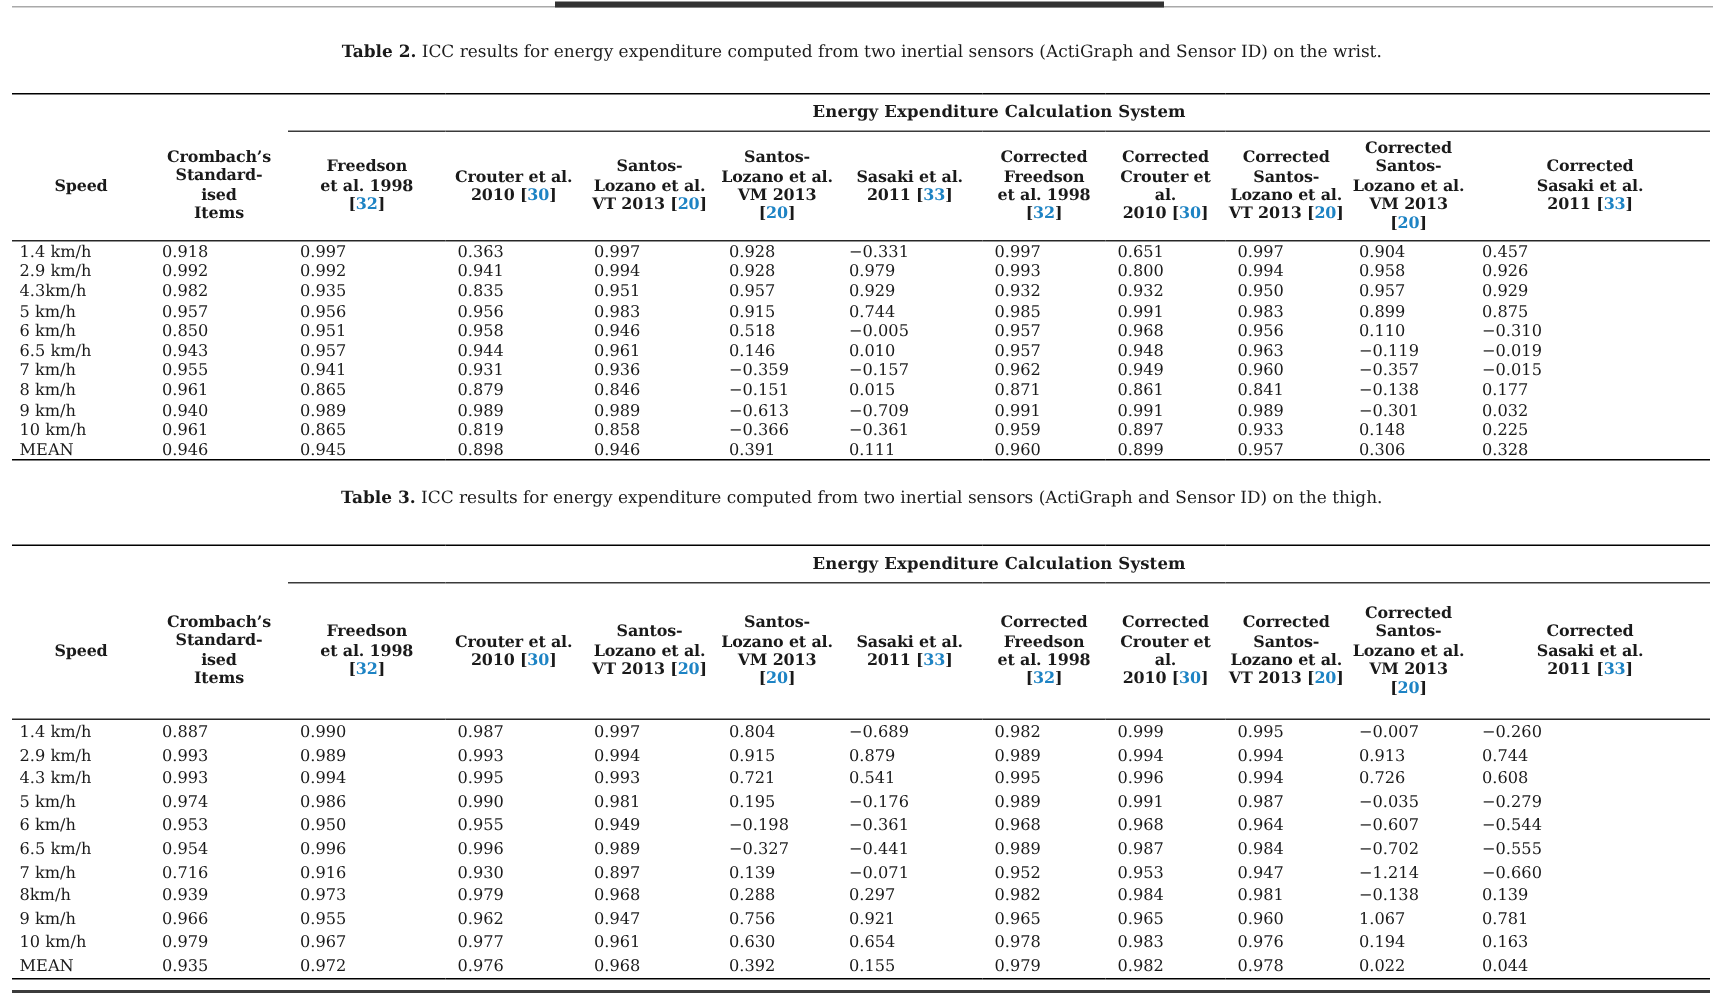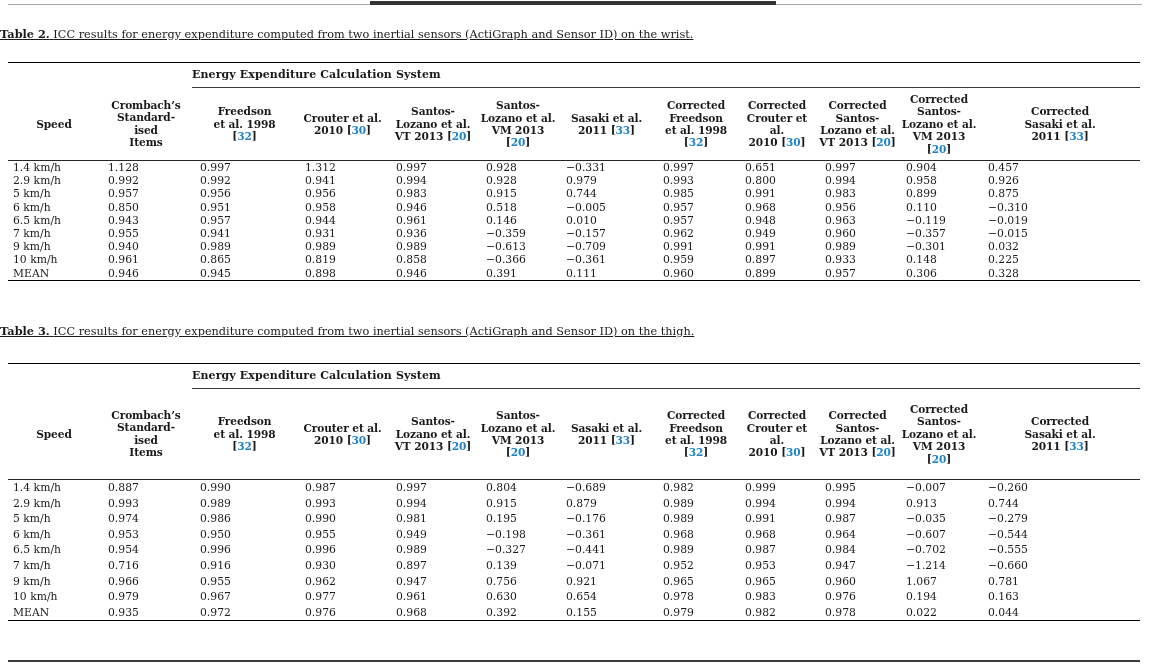--- a/index.html
+++ b/index.html
@@ -4,31 +4,31 @@
 <style>
   html,body{margin:0;padding:0;}
   body{
     width:1149px;height:670px;background:#ffffff;position:relative;overflow:hidden;
     font-family:"DejaVu Serif","Liberation Serif",serif;color:#1a1a1a;
     -webkit-font-smoothing:antialiased;
   }
   .top-rule-light{position:absolute;left:8px;top:4px;width:1134px;height:1px;background:#a9a9a9;}
   .top-rule-dark{position:absolute;left:370px;top:1px;width:406px;height:4px;background:#333333;}
 
-  .caption{position:absolute;left:0;width:1149px;text-align:left;font-size:11.3px;line-height:14px;text-decoration:underline;}
+  .caption{position:absolute;left:0;width:1149px;text-align:center;font-size:11.3px;line-height:14px;}
   .cap-label{font-weight:bold;}
 
   table{
     border-collapse:collapse;table-layout:fixed;width:1132px;position:absolute;left:8px;
     border-top:1.7px solid #000;border-bottom:1.7px solid #000;
   }
   td,th{overflow:hidden;}
   .gh-empty{border:0;}
   .group-header{
-    font-weight:bold;text-align:left;font-size:11px;vertical-align:middle;
+    font-weight:bold;text-align:center;font-size:11px;vertical-align:middle;
     border-bottom:1px solid #3a3a3a;height:22px;padding:0 0 2px 0;letter-spacing:.1px;
   }
   th{
     font-weight:bold;text-align:center;vertical-align:middle;
     font-size:10.6px;line-height:12.4px;border-bottom:1px solid #262626;padding:0 1px;
     letter-spacing:-.1px;
   }
   #t2 th{height:72px;}
   #t3 th{height:90px;}
   tbody td{font-size:10.8px;text-align:left;vertical-align:middle;padding:0 0 0 8px;white-space:nowrap;}
@@ -129,23 +129,23 @@
         <th>
           <div>Corrected</div>
           <div>Sasaki et al.</div>
           <div>2011 [<span class="cite">33</span>]</div>
         </th>
       </tr>
     </thead>
     <tbody>
       <tr>
         <td class="speed">1.4 km/h</td>
-        <td>1.128</td>
+        <td>0.918</td>
         <td>0.997</td>
-        <td>1.312</td>
+        <td>0.363</td>
         <td>0.997</td>
         <td>0.928</td>
         <td>−0.331</td>
         <td>0.997</td>
         <td>0.651</td>
         <td>0.997</td>
         <td>0.904</td>
         <td>0.457</td>
       </tr>
       <tr>
@@ -154,20 +154,34 @@
         <td>0.992</td>
         <td>0.941</td>
         <td>0.994</td>
         <td>0.928</td>
         <td>0.979</td>
         <td>0.993</td>
         <td>0.800</td>
         <td>0.994</td>
         <td>0.958</td>
         <td>0.926</td>
+      </tr>
+      <tr>
+        <td class="speed">4.3km/h</td>
+        <td>0.982</td>
+        <td>0.935</td>
+        <td>0.835</td>
+        <td>0.951</td>
+        <td>0.957</td>
+        <td>0.929</td>
+        <td>0.932</td>
+        <td>0.932</td>
+        <td>0.950</td>
+        <td>0.957</td>
+        <td>0.929</td>
       </tr>
       <tr>
         <td class="speed">5 km/h</td>
         <td>0.957</td>
         <td>0.956</td>
         <td>0.956</td>
         <td>0.983</td>
         <td>0.915</td>
         <td>0.744</td>
         <td>0.985</td>
@@ -210,20 +224,34 @@
         <td>0.941</td>
         <td>0.931</td>
         <td>0.936</td>
         <td>−0.359</td>
         <td>−0.157</td>
         <td>0.962</td>
         <td>0.949</td>
         <td>0.960</td>
         <td>−0.357</td>
         <td>−0.015</td>
+      </tr>
+      <tr>
+        <td class="speed">8 km/h</td>
+        <td>0.961</td>
+        <td>0.865</td>
+        <td>0.879</td>
+        <td>0.846</td>
+        <td>−0.151</td>
+        <td>0.015</td>
+        <td>0.871</td>
+        <td>0.861</td>
+        <td>0.841</td>
+        <td>−0.138</td>
+        <td>0.177</td>
       </tr>
       <tr>
         <td class="speed">9 km/h</td>
         <td>0.940</td>
         <td>0.989</td>
         <td>0.989</td>
         <td>0.989</td>
         <td>−0.613</td>
         <td>−0.709</td>
         <td>0.991</td>
@@ -375,20 +403,34 @@
         <td>0.994</td>
         <td>0.915</td>
         <td>0.879</td>
         <td>0.989</td>
         <td>0.994</td>
         <td>0.994</td>
         <td>0.913</td>
         <td>0.744</td>
       </tr>
       <tr>
+        <td class="speed">4.3 km/h</td>
+        <td>0.993</td>
+        <td>0.994</td>
+        <td>0.995</td>
+        <td>0.993</td>
+        <td>0.721</td>
+        <td>0.541</td>
+        <td>0.995</td>
+        <td>0.996</td>
+        <td>0.994</td>
+        <td>0.726</td>
+        <td>0.608</td>
+      </tr>
+      <tr>
         <td class="speed">5 km/h</td>
         <td>0.974</td>
         <td>0.986</td>
         <td>0.990</td>
         <td>0.981</td>
         <td>0.195</td>
         <td>−0.176</td>
         <td>0.989</td>
         <td>0.991</td>
         <td>0.987</td>
@@ -431,20 +473,34 @@
         <td>0.897</td>
         <td>0.139</td>
         <td>−0.071</td>
         <td>0.952</td>
         <td>0.953</td>
         <td>0.947</td>
         <td>−1.214</td>
         <td>−0.660</td>
       </tr>
       <tr>
+        <td class="speed">8km/h</td>
+        <td>0.939</td>
+        <td>0.973</td>
+        <td>0.979</td>
+        <td>0.968</td>
+        <td>0.288</td>
+        <td>0.297</td>
+        <td>0.982</td>
+        <td>0.984</td>
+        <td>0.981</td>
+        <td>−0.138</td>
+        <td>0.139</td>
+      </tr>
+      <tr>
         <td class="speed">9 km/h</td>
         <td>0.966</td>
         <td>0.955</td>
         <td>0.962</td>
         <td>0.947</td>
         <td>0.756</td>
         <td>0.921</td>
         <td>0.965</td>
         <td>0.965</td>
         <td>0.960</td>

